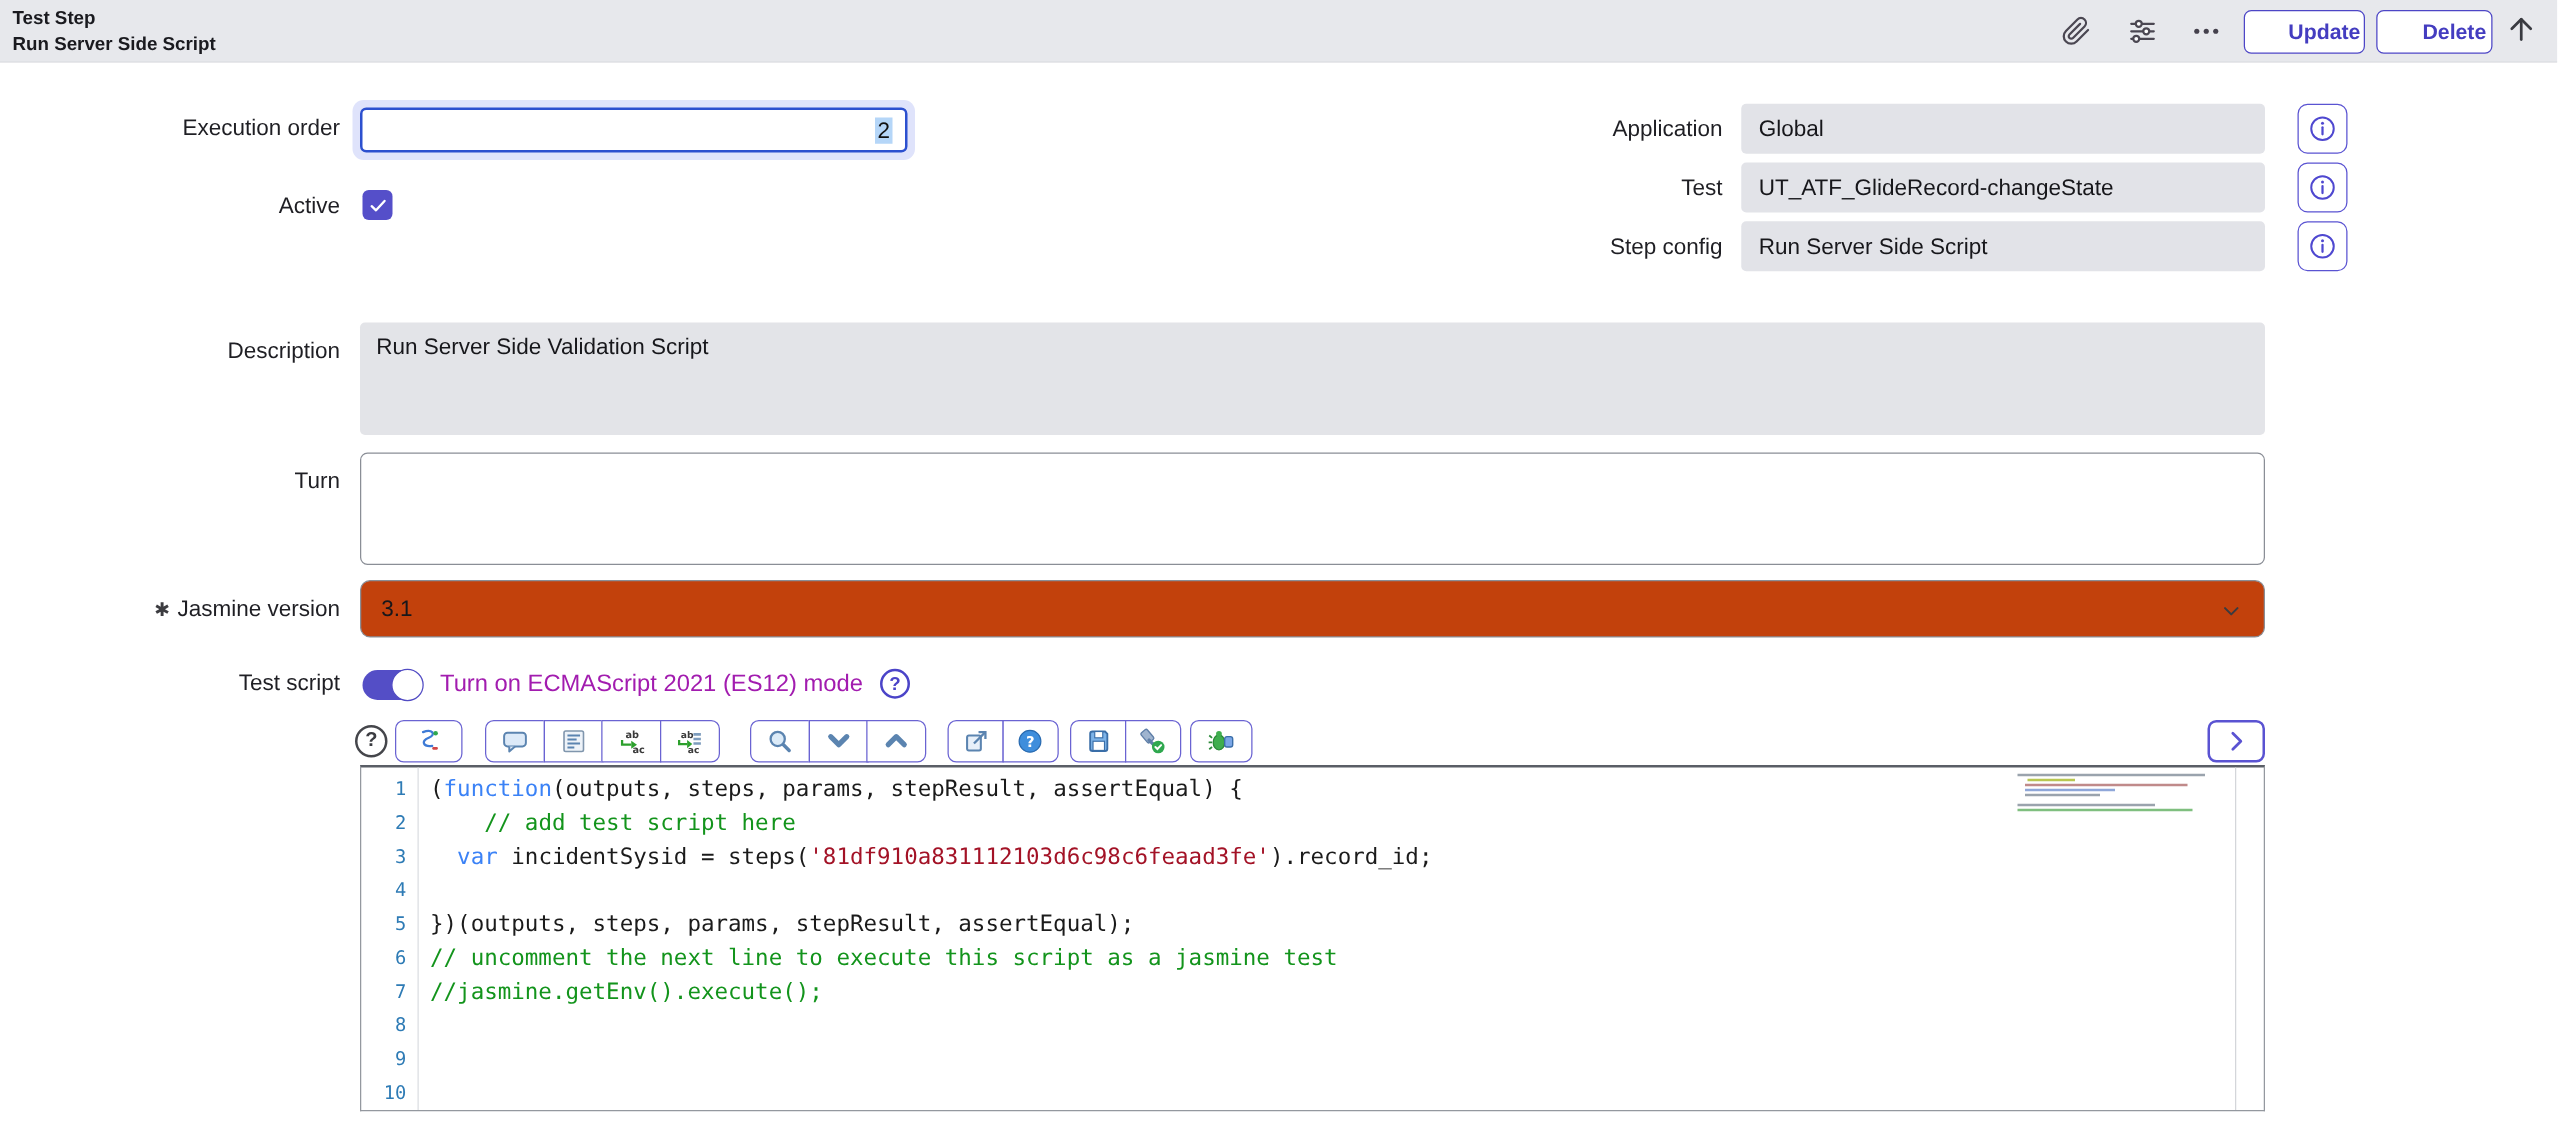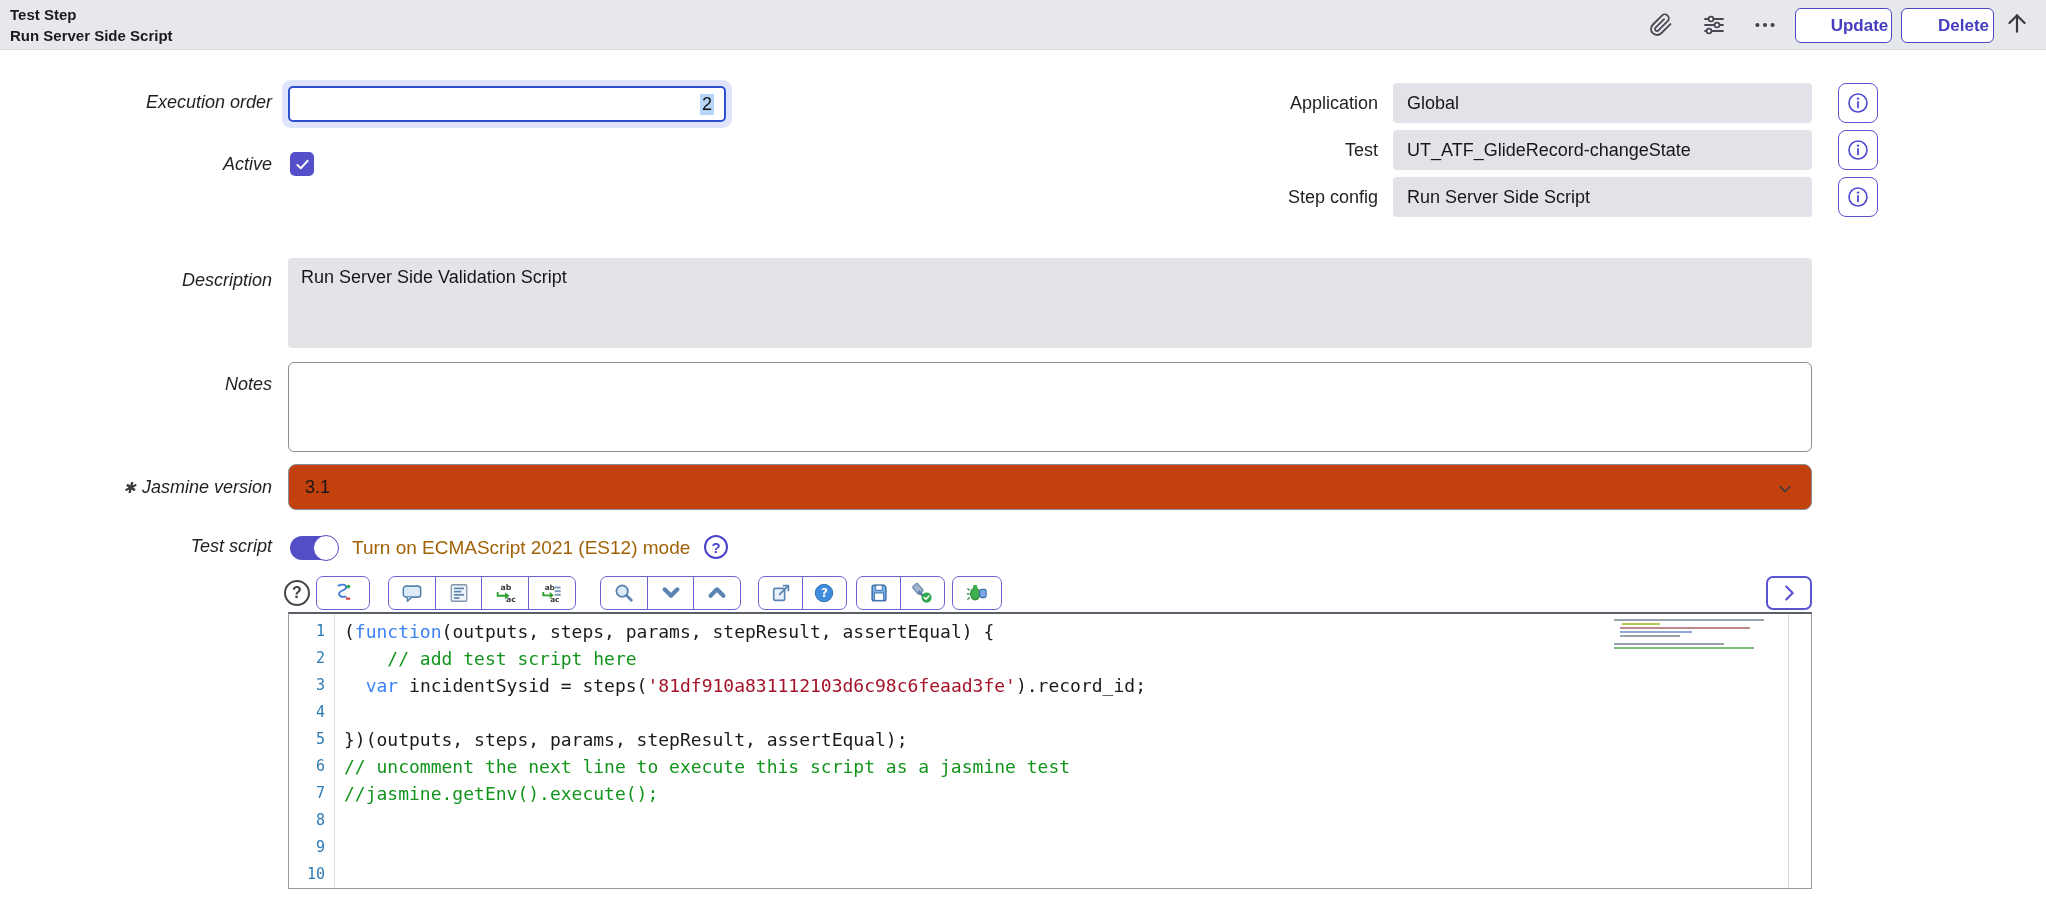--- a/index.html
+++ b/index.html
@@ -10,21 +10,21 @@
   
   .header { position:absolute; left:0; top:0; width:2046px; height:50px; background:#e7e8ec; border-bottom:1px solid #dddee2; }
   .title-block { position:absolute; left:10px; top:4px; font-size:15px; font-weight:700; color:#1a1a1f; line-height:21px; }
   .hicon { position:absolute; top:12px; width:26px; height:26px; display:flex; align-items:center; justify-content:center; cursor:pointer; }
   .hbtn { position:absolute; top:8px; height:35px; background:#fff; border:1.5px solid #4d46c6; border-radius:6px;
           color:#443dc0; font-weight:700; font-size:17px; font-family:"Liberation Sans",sans-serif; cursor:pointer;padding-left:32px; }
   .hbtn.update { left:1795px; width:97px; }
   .hbtn.delete { left:1901px; width:93px; }
 
   
-  .flabel { position:absolute; left:12px; width:260px; text-align:right; font-size:18px; color:#1f1f24;font-style:italic; }
+  .flabel { position:absolute; left:12px; width:260px; text-align:right; font-size:18px; color:#1f1f24; }
   .rlabel { position:absolute; left:1180px; width:198px; text-align:right; font-size:18px; color:#1f1f24; }
   .req { color:#3c3c40; font-size:15px; margin-right:6px; }
 
   
   .focus-input { position:absolute; left:282px; top:80px; width:450px; height:48px; background:#dfe3fb; border-radius:9px; }
   .focus-input .inner { position:absolute; left:6px; top:6px; width:438px; height:36px; background:#fff; border:2px solid #2c50cf;
           border-radius:5px; display:flex; align-items:center; justify-content:flex-end; padding:0 10px; font-size:18px; color:#111; }
   .sel { background:#b5d6f8; padding:0 2px; }
 
   .checkbox { position:absolute; left:290px; top:152px; width:24px; height:24px; background:#554fc9; border-radius:5px;
@@ -41,21 +41,21 @@
   .notes-box { position:absolute; left:288px; top:362px; width:1524px; height:90px; background:#fff;
           border:1.5px solid #8a8e96; border-radius:6px; padding:9px 13px; font-size:18px; color:#17171b; }
   .select-box { position:absolute; left:288px; top:464px; width:1524px; height:46px; background:#c2410c;
           border:1.5px solid #8a8e96; border-radius:8px; display:flex; align-items:center; padding:0 16px;
           font-size:18px; color:#17171b; cursor:pointer; }
   .select-box .chev { position:absolute; right:16px; top:14px; }
 
   
   .toggle { position:absolute; left:290px; top:536px; width:48px; height:24px; background:#544ec6; border-radius:13px; cursor:pointer; }
   .toggle .knob { position:absolute; right:-1px; top:-1px; width:26px; height:26px; background:#fff; border:1.5px solid #524cc4; border-radius:50%; }
-  .toggle-text { position:absolute; left:352px; top:537px; font-size:19px; color:#a16207; }
+  .toggle-text { position:absolute; left:352px; top:537px; font-size:19px; color:#a21caf; }
   .qmark { position:absolute; width:24px; height:24px; border:2px solid #4b44c8; border-radius:50%; color:#4b44c8;
           font-size:15px; font-weight:700; display:flex; align-items:center; justify-content:center; cursor:pointer; }
 
   
   .ehelp { position:absolute; left:284px; top:580px; width:26px; height:26px; border:2px solid #45464b; border-radius:50%;
           color:#3b3c41; font-size:16px; font-weight:700; display:flex; align-items:center; justify-content:center; cursor:pointer; }
   .tbtn { position:absolute; top:576px; height:34px; background:#fff; border:1.5px solid #6a63d2; display:flex;
           align-items:center; justify-content:center; cursor:pointer; }
   .tbtn svg { width:22px; height:22px; }
   .r-left  { border-radius:7px 0 0 7px; }
@@ -168,21 +168,21 @@
     <svg viewBox="0 0 24 24" width="24" height="24">
       <circle cx="12" cy="12" r="9" fill="none" stroke="#4f48d0" stroke-width="1.6"></circle>
       <line x1="12" y1="10.8" x2="12" y2="16.4" stroke="#4f48d0" stroke-width="1.8" stroke-linecap="round"></line>
       <circle cx="12" cy="7.6" r="1.2" fill="#4f48d0"></circle>
     </svg>
   </div>
 
   <div class="flabel" style="top:270px;">Description</div>
   <div class="desc-box">Run Server Side Validation Script</div>
 
-  <div class="flabel" style="top:374px;">Notes</div>
+  <div class="flabel" style="top:374px;">Turn</div>
   <div class="notes-box"></div>
 
   <div class="flabel" style="top:477px;">
     <span class="req">✱</span><span>Jasmine version</span>
   </div>
   <div class="select-box">
     <span>3.1</span>
     <span class="chev">
       <svg viewBox="0 0 24 24" width="20" height="20" fill="none" stroke="#3a3b40" stroke-width="2" stroke-linecap="round" stroke-linejoin="round">
           <polyline points="6,9 12,15 18,9"></polyline>

